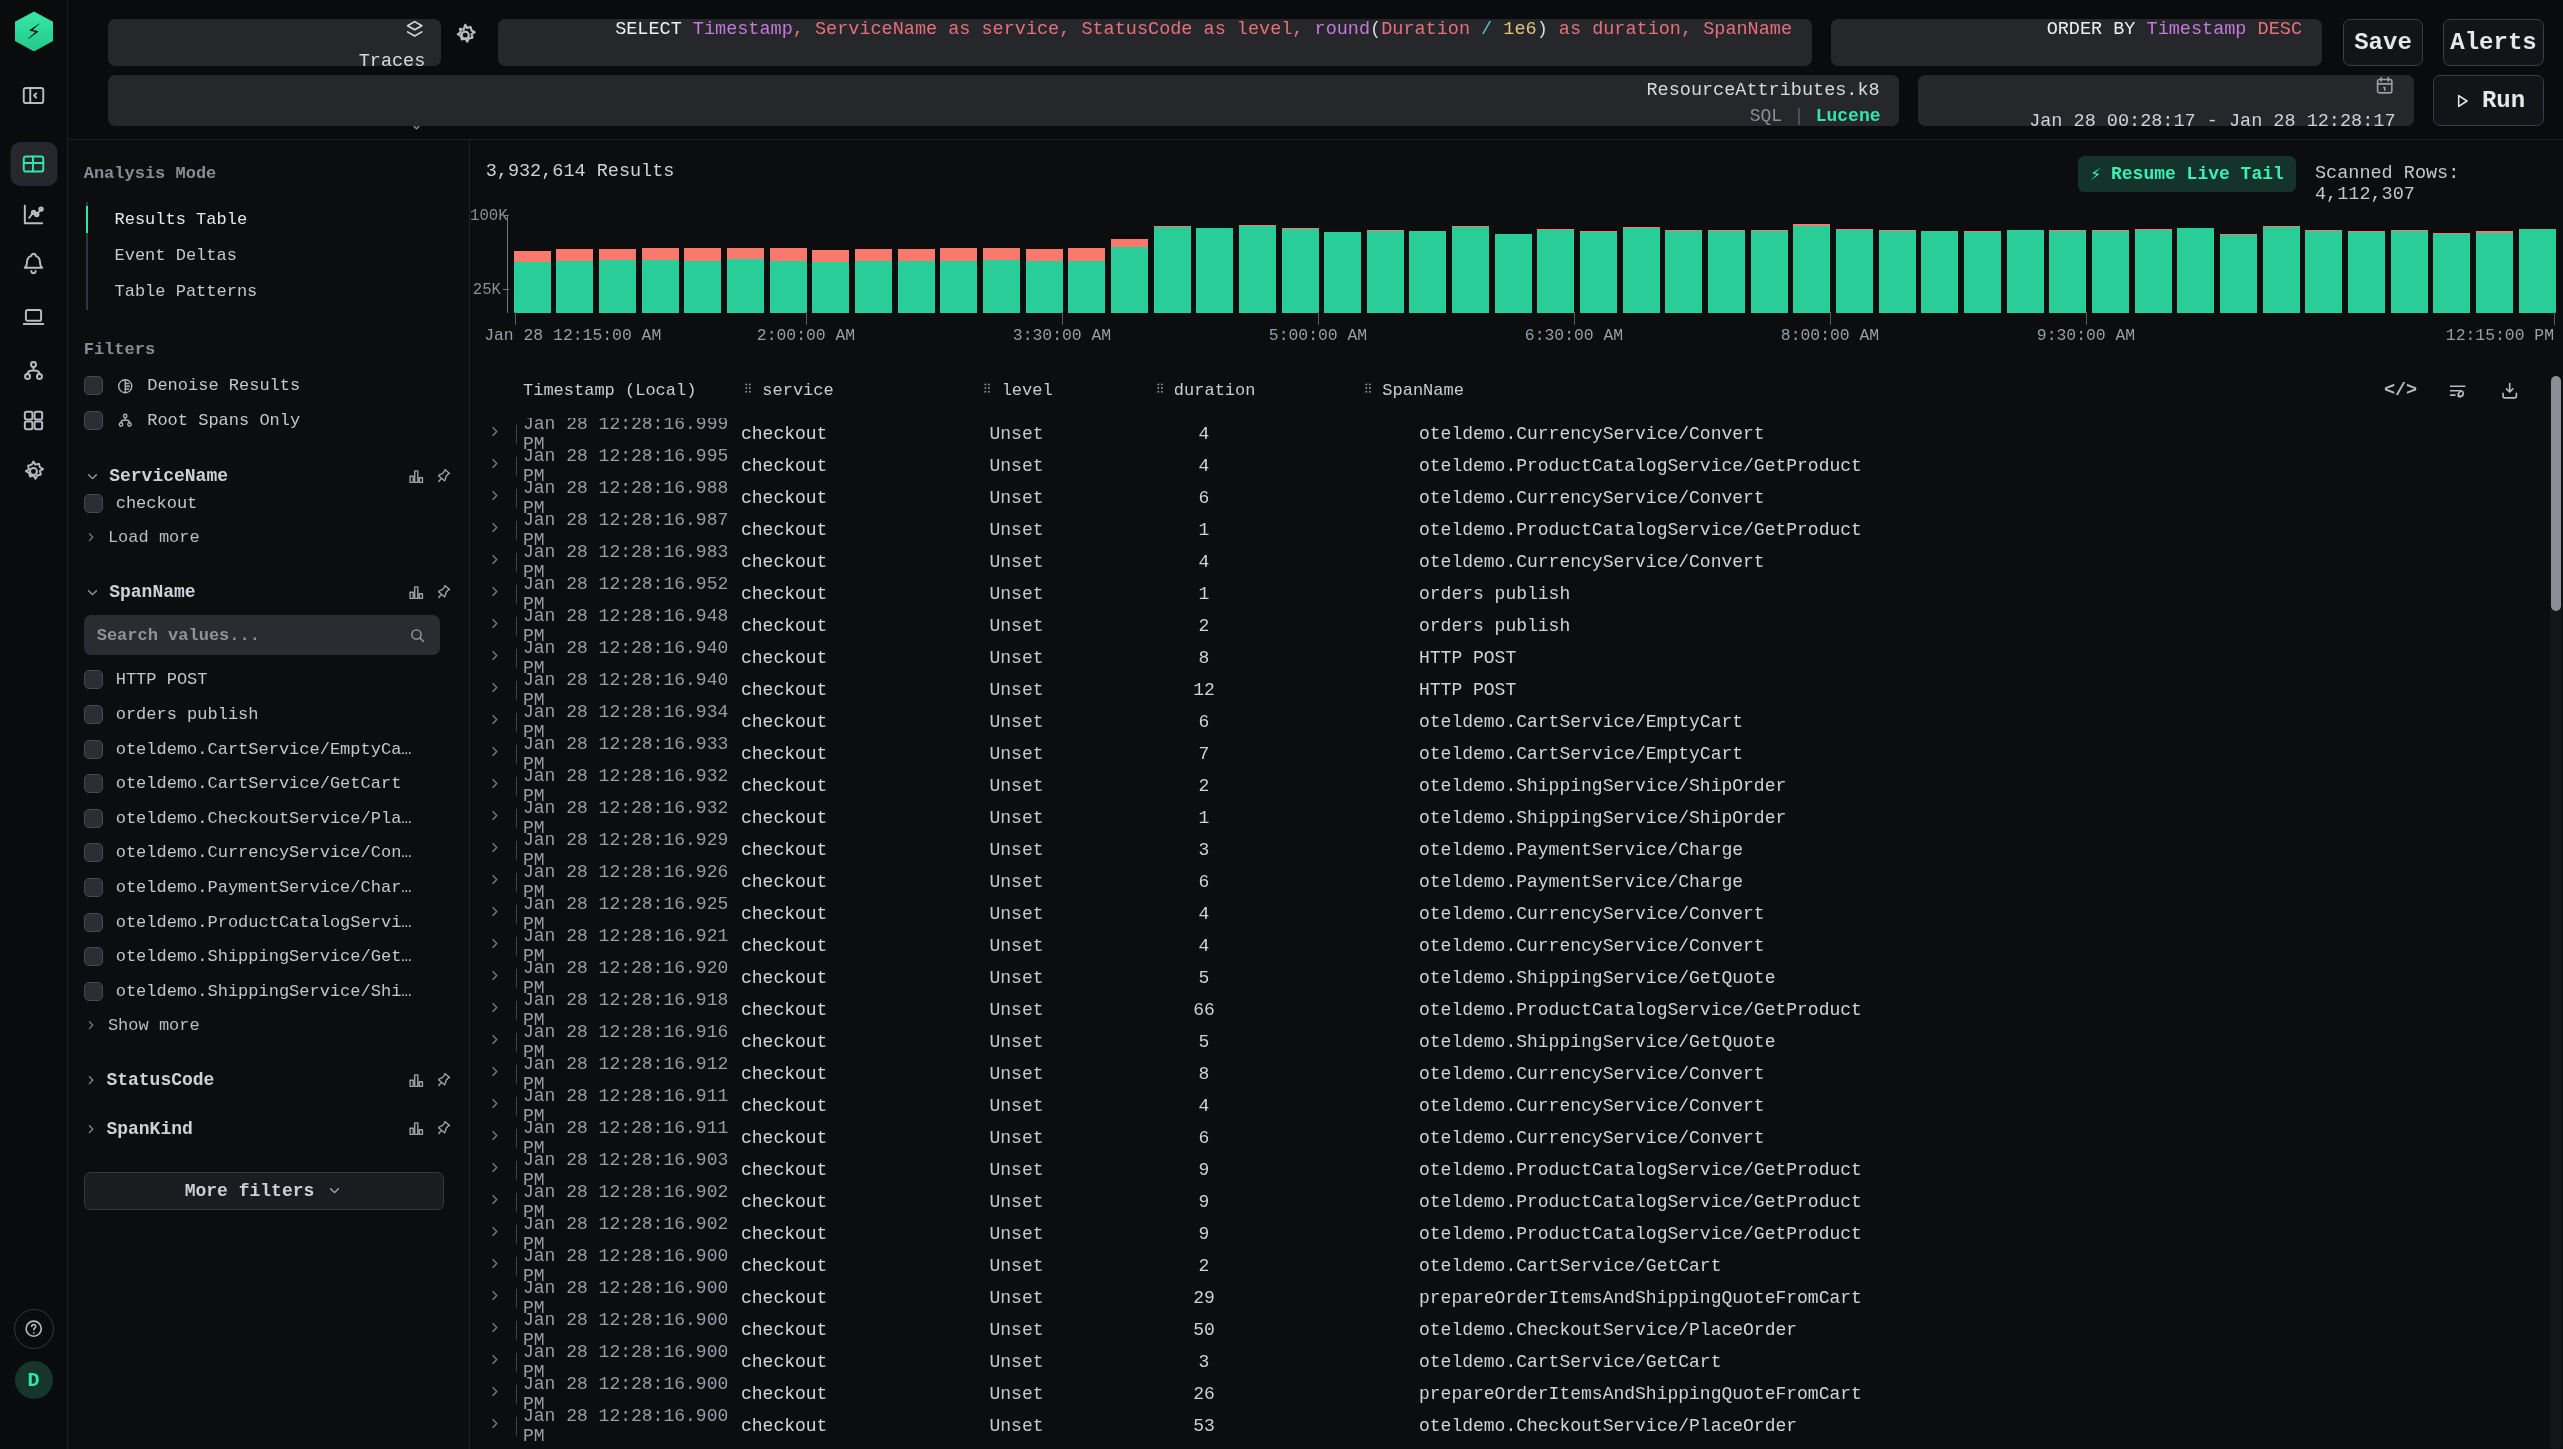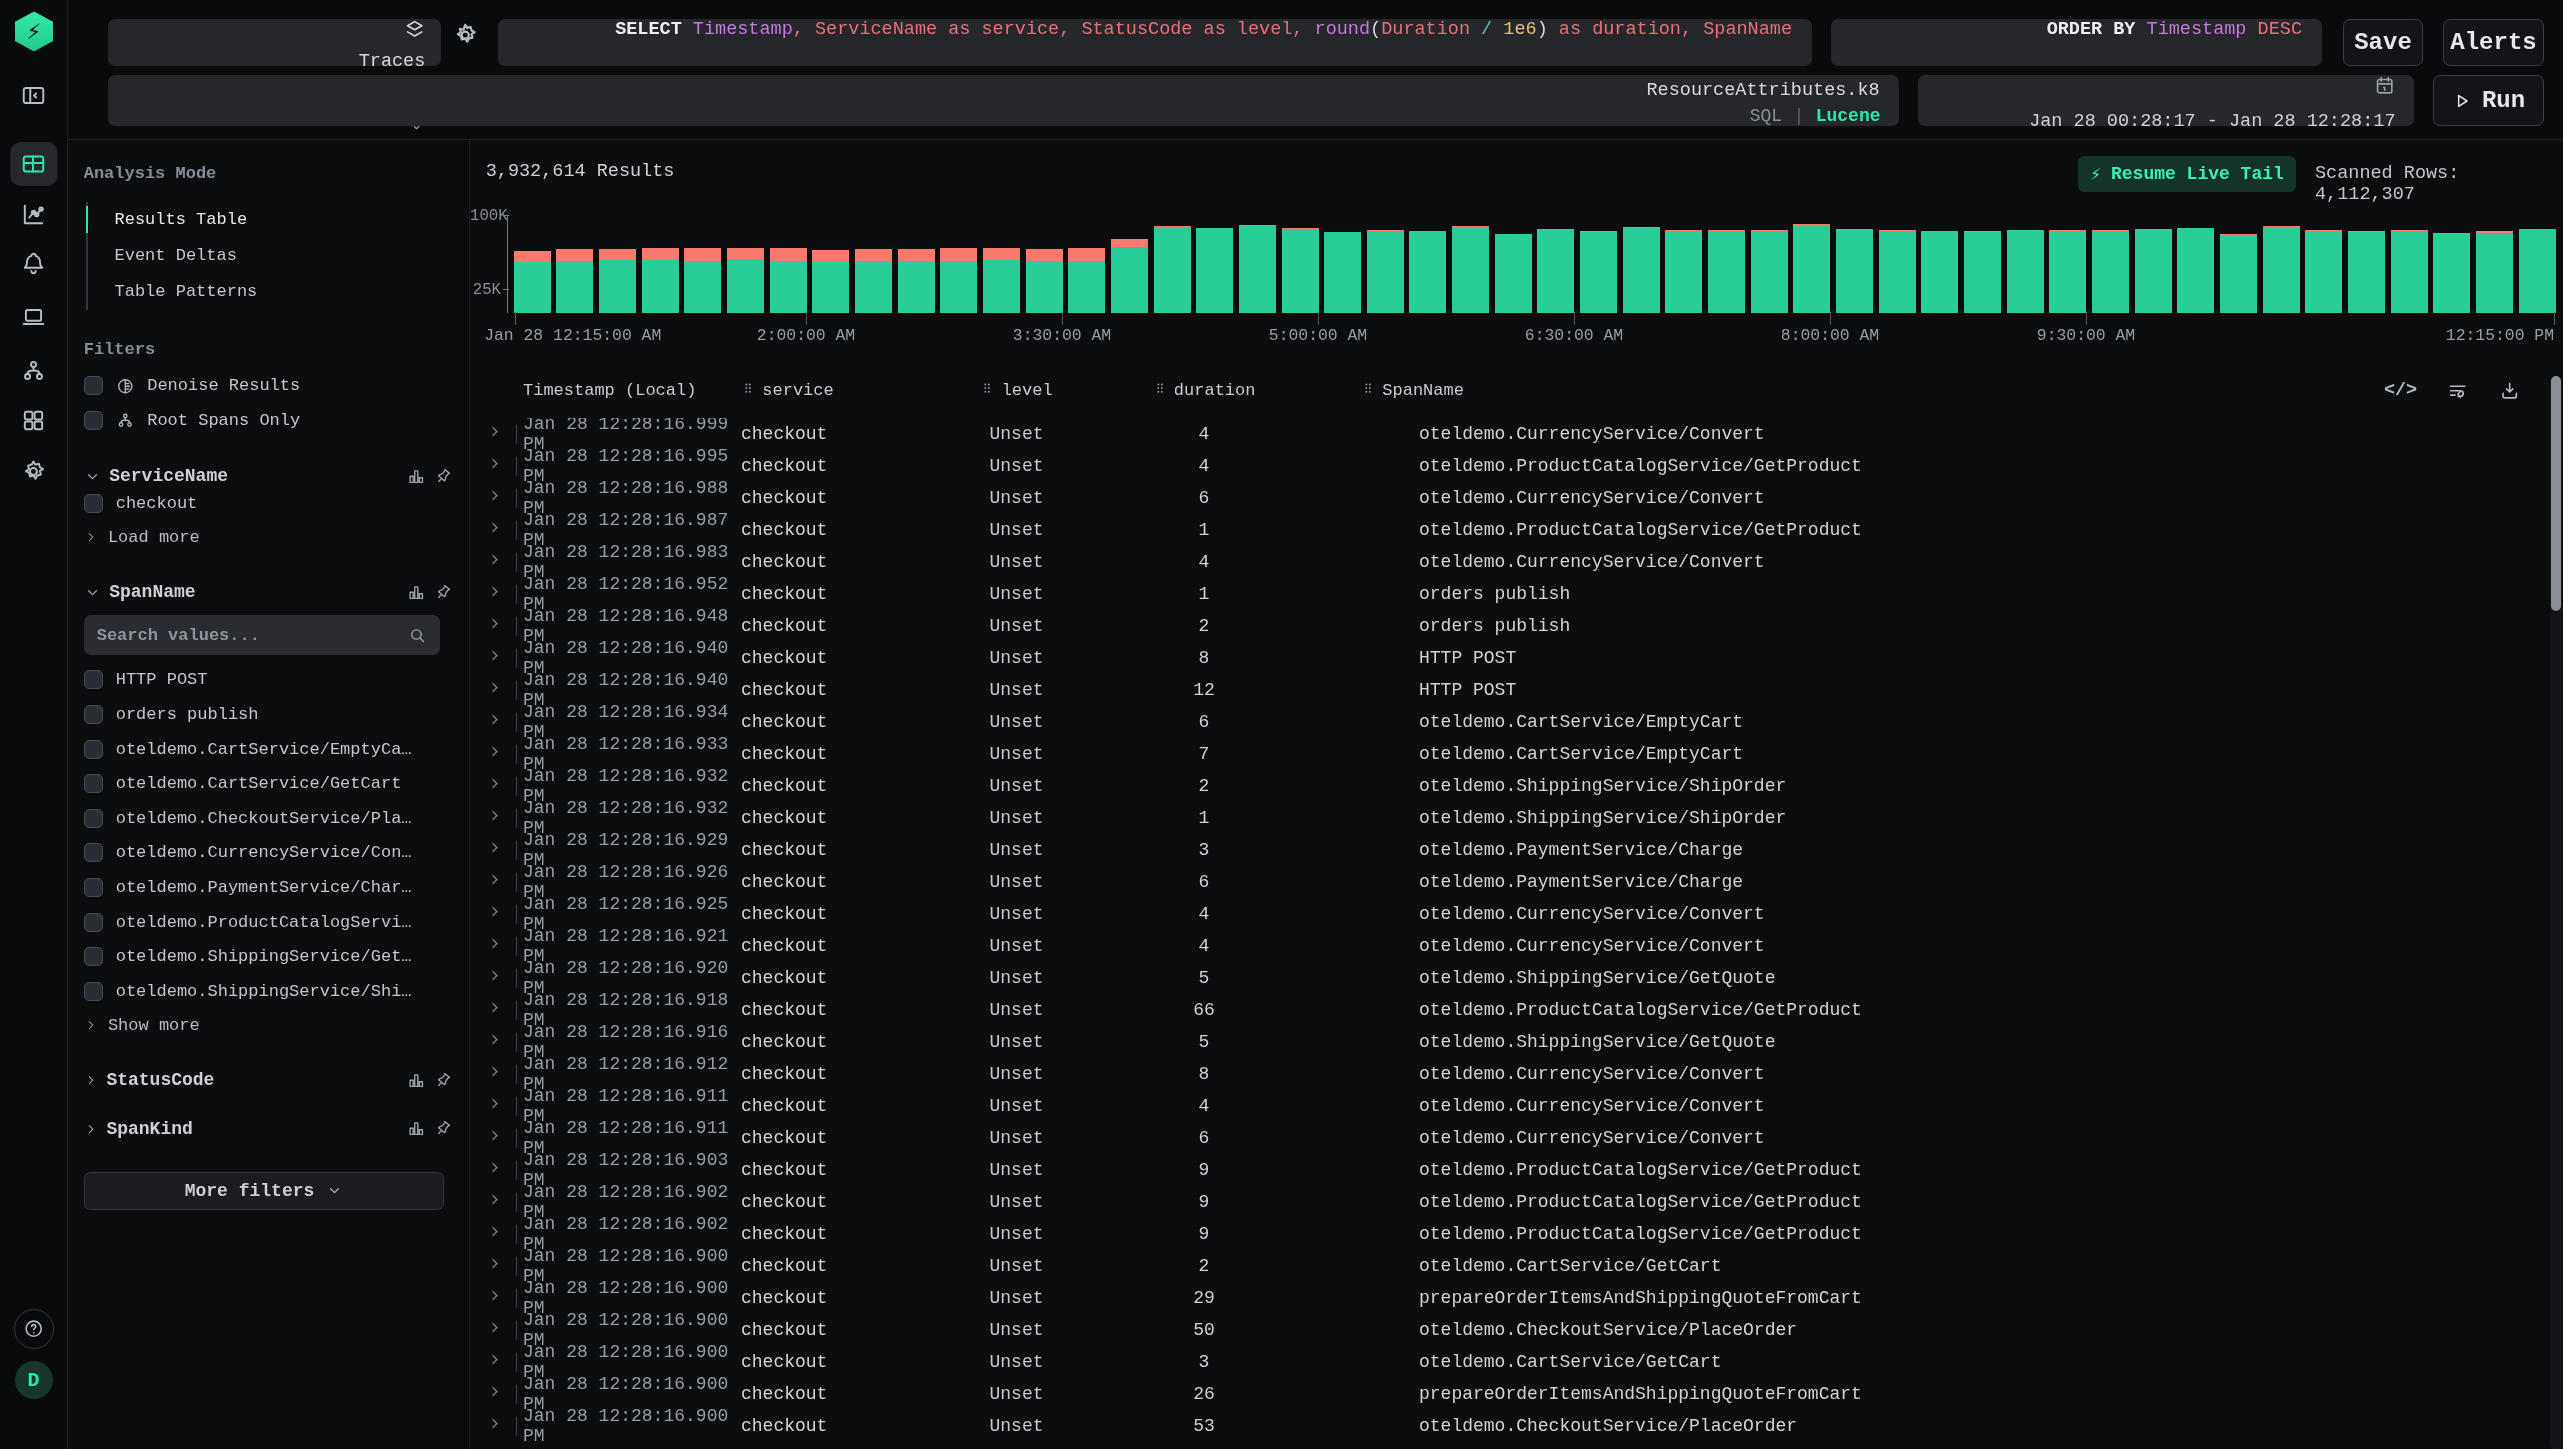--- a/index.html
+++ b/index.html
@@ -50,21 +50,21 @@
   #search-box input { background:transparent; border:0; outline:none; color:#d7d9dc;
         font:inherit; flex:1; }
   .lang-toggle { margin-left:auto; font-size:18px; color:#8b9097; display:flex; gap:11.4px; align-items:center; }
   .lang-toggle .sep { color:#5c6066; }
   .lang-toggle .lucene { color:#2ee8a9; font-weight:700; }
   #date-box { left:1850px; top:75px; width:496px; height:51px; padding:0 18.5px; gap:14.2px; color:#cfd2d6; }
   #date-box .ic { color:#9aa0a8; }
   #run-btn { left:2365px; top:75px; width:111px; height:51px; }
 
   .tok { white-space:pre; }
-  .tok.kw { color:#eceef1; font-weight:700; }
+  .tok.kw { color:#eceef1; font-weight:400; }
   .tok.purple { color:#c678dd; }
   .tok.salmon { color:#e9707a; }
   .tok.cyan { color:#56c2cc; }
   .tok.num { color:#e5c07b; }
   .tok.plain { color:#d7d9dc; }
 
   
   .content { position:absolute; left:68px; top:139px; width:2495px; height:1311px;
              display:flex; border-top:1.4px solid #1d2024; }
 

